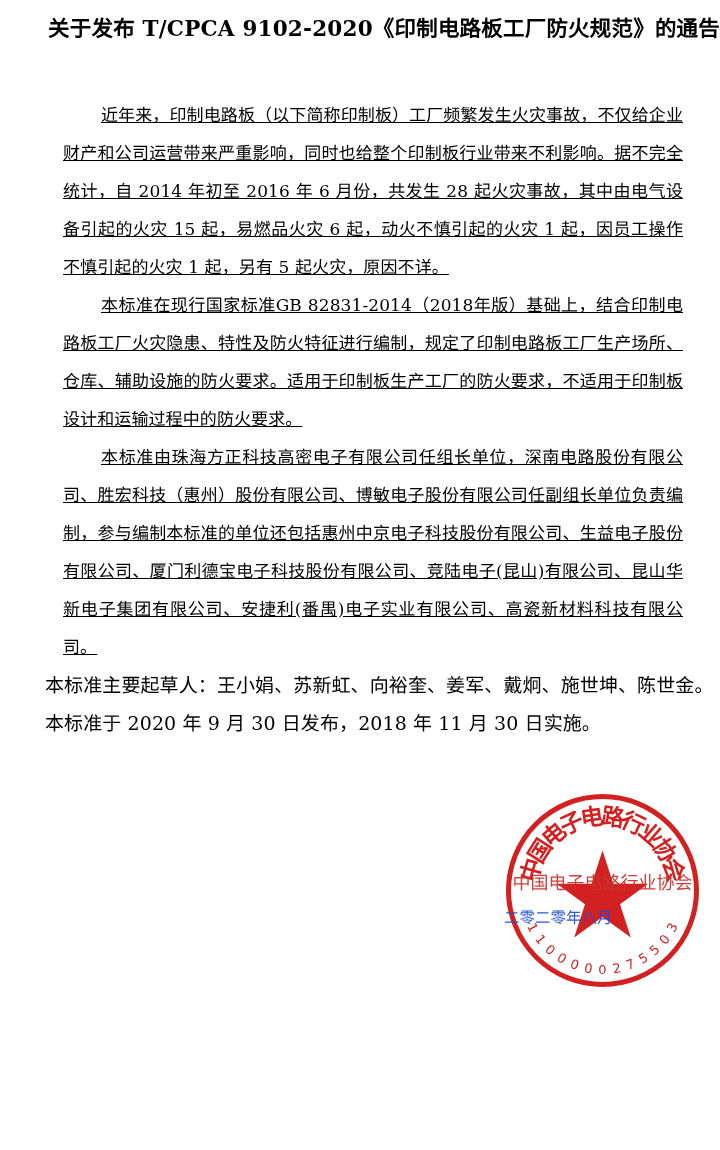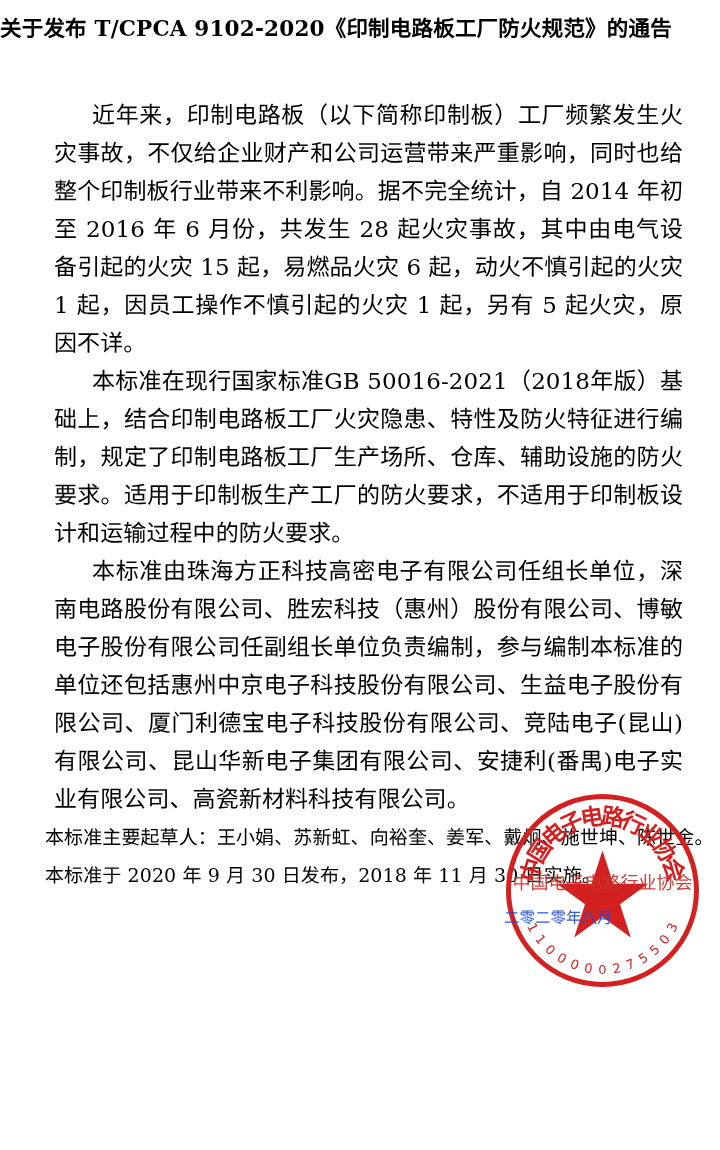--- a/index.html
+++ b/index.html
@@ -22,46 +22,47 @@
     height: 1150px;
     background: #ffffff;
   }
 
   
   .doc-title {
     position: absolute;
     left: 0;
     top: 14px;
     width: 720px;
-    text-align: left;
+    text-align: right;
     font-size: 21.5px;
     font-weight: bold;
     letter-spacing: 0.2px;
     line-height: 30px;
     white-space: nowrap;
     font-family: "DejaVu Serif", "Liberation Serif", serif;
   }
 
   
   .body-block {
     position: absolute;
     left: 45px;
     top: 96px;
     width: 638px;
   }
 
   .para {
-    font-size: 23px;
+    font-size: 17px;
     line-height: 38px;
     text-align: justify;
     text-align-last: left;
     text-justify: inter-character;
-    margin: 0 0 0 9px;
+    margin: 0 0 0 18px;
     letter-spacing: 0.1px;
     word-break: break-all;
+    text-decoration: underline;
   }
   .para.indent {
     text-indent: 38px;
   }
   .para + .para {
     margin-top: 0px;
   }
 
   .line {
     font-size: 19px;
@@ -135,21 +136,21 @@
 
 <div class="page">
 
   <div class="doc-title">关于发布 T/CPCA 9102-2020《印制电路板工厂防火规范》的通告</div>
 
   <div class="body-block">
 
     <p class="para indent">近年来，印制电路板（以下简称印制板）工厂频繁发生火灾事故，不仅给企业财产和公司运营带来严重影响，同时也给整个印制板行业带来不利影响。据不完全统计，自 2014 年初至 2016 年 6 月份，共发生 28 起火灾事故，其中由电气设备引起的火灾 15 起，易燃品火灾 6 起，动火不慎引起的火灾 1 起，因员工操作不慎引起的火灾 1 起，另有 5 起火灾，原因不详。</p>
 
 
-    <p class="para indent">本标准在现行国家标准GB 50016-2021（2018年版）基础上，结合印制电路板工厂火灾隐患、特性及防火特征进行编制，规定了印制电路板工厂生产场所、仓库、辅助设施的防火要求。适用于印制板生产工厂的防火要求，不适用于印制板设计和运输过程中的防火要求。</p>
+    <p class="para indent">本标准在现行国家标准GB 82831-2014（2018年版）基础上，结合印制电路板工厂火灾隐患、特性及防火特征进行编制，规定了印制电路板工厂生产场所、仓库、辅助设施的防火要求。适用于印制板生产工厂的防火要求，不适用于印制板设计和运输过程中的防火要求。</p>
 
     <p class="para indent">本标准由珠海方正科技高密电子有限公司任组长单位，深南电路股份有限公司、胜宏科技（惠州）股份有限公司、博敏电子股份有限公司任副组长单位负责编制，参与编制本标准的单位还包括惠州中京电子科技股份有限公司、生益电子股份有限公司、厦门利德宝电子科技股份有限公司、竞陆电子(昆山)有限公司、昆山华新电子集团有限公司、安捷利(番禺)电子实业有限公司、高瓷新材料科技有限公司。</p>
 
     <div class="line">本标准主要起草人：王小娟、苏新虹、向裕奎、姜军、戴炯、施世坤、陈世金。</div>
 
     <div class="line">本标准于 2020 年 9 月 30 日发布，2018 年 11 月 30 日实施。</div>
   </div>
 
   <div class="seal">
     <svg viewBox="0 0 197 197" xmlns="http://www.w3.org/2000/svg">

